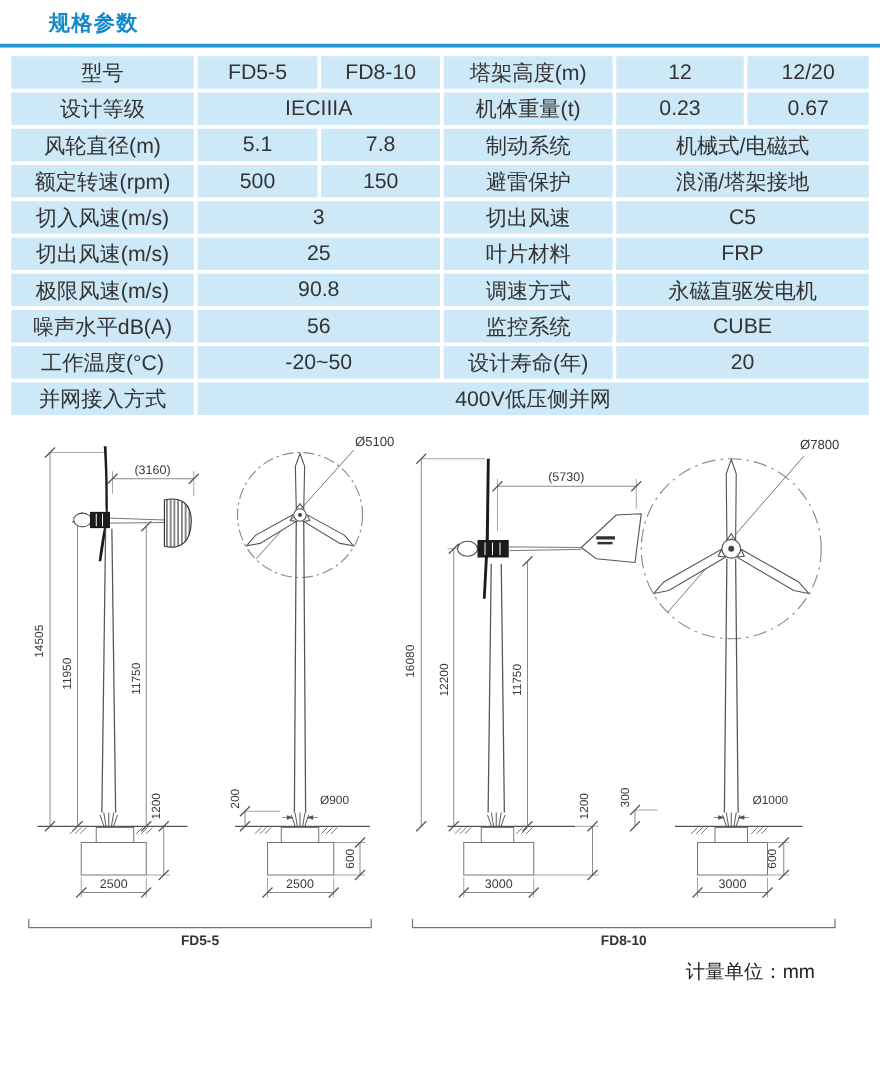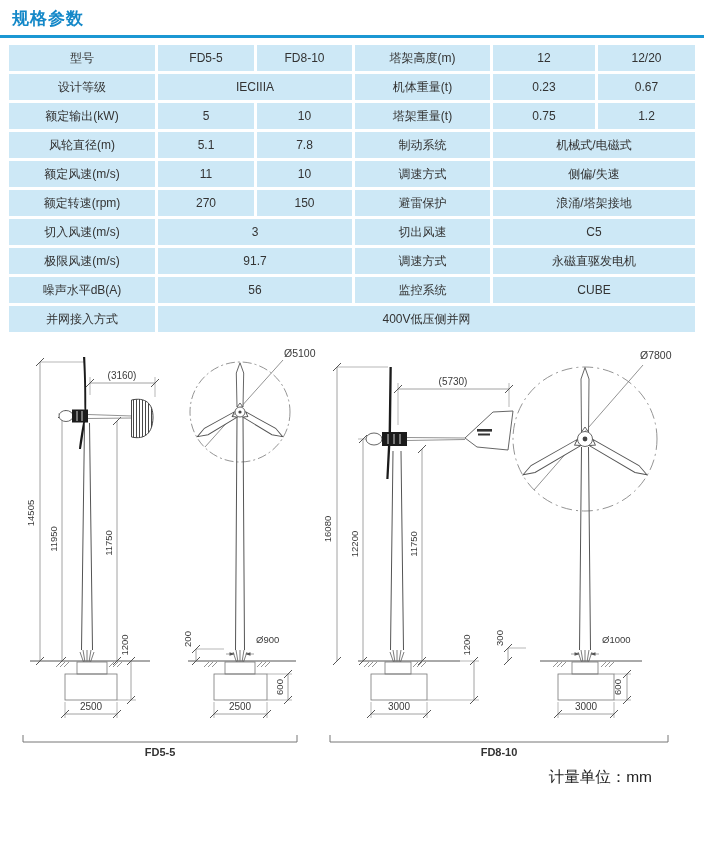--- a/index.html
+++ b/index.html
@@ -1,29 +1,29 @@
 <!DOCTYPE html>
 <html><head>
 <meta charset="utf-8">
 <style>
   html,body{margin:0;padding:0;}
   body{
     width:704px;height:852px;background:#ffffff;position:relative;overflow:hidden;
     font-family:"Liberation Sans","DejaVu Sans",sans-serif;
   }
   .header{padding:7px 0 0 12px;}
-  .title{color:#1488c8;font-size:17px;font-weight:bold;letter-spacing:1px;}
+  .title{color:#1488c8;font-size:17px;font-weight:bold;letter-spacing:1px;margin-left:27px;}
   .rule{height:3px;background:#1b97d3;margin-top:5px;}
   table.spec{
     border-collapse:separate;border-spacing:3px;table-layout:fixed;
     width:692px;margin:4px auto 0 auto;
   }
   table.spec td{
     background:#cde8f6;color:#333;text-align:center;vertical-align:middle;
-    font-size:12px;height:26px;padding:0 2px;white-space:nowrap;overflow:hidden;
+    font-size:17px;height:26px;padding:0 2px;white-space:nowrap;overflow:hidden;
   }
   svg.drawings{display:block;margin-top:2px;}
   .dim{stroke:#8a8a8a;stroke-width:0.8;fill:none;}
   .ext{stroke:#9a9a9a;stroke-width:0.7;fill:none;}
   .draw{stroke:#555;stroke-width:1;fill:none;}
   .drawthin{stroke:#777;stroke-width:0.8;fill:none;}
   .dark{fill:#1b1b1b;stroke:none;}
   .whitefill{fill:#ffffff;stroke:#555;stroke-width:0.9;}
   .dimtxt{fill:#3a3a3a;font-size:9.5px;}
   .dimtxt2{fill:#3a3a3a;font-size:10px;}
@@ -59,65 +59,62 @@
         <td>12/20</td>
       </tr>
       <tr>
         <td>设计等级</td>
         <td colspan="2">IECIIIA</td>
         <td>机体重量(t)</td>
         <td>0.23</td>
         <td>0.67</td>
       </tr>
       <tr>
-        <td>额定输出(kW)</td>
-        <td>5</td>
-        <td>10</td>
-        <td>塔架重量(t)</td>
-        <td>0.75</td>
-        <td>1.2</td>
-      </tr>
-      <tr>
         <td>风轮直径(m)</td>
         <td>5.1</td>
         <td>7.8</td>
         <td>制动系统</td>
         <td colspan="2">机械式/电磁式</td>
       </tr>
       <tr>
-        <td>额定风速(m/s)</td>
-        <td>11</td>
-        <td>10</td>
-        <td>调速方式</td>
-        <td colspan="2">侧偏/失速</td>
-      </tr>
-      <tr>
         <td>额定转速(rpm)</td>
-        <td>270</td>
+        <td>500</td>
         <td>150</td>
         <td>避雷保护</td>
         <td colspan="2">浪涌/塔架接地</td>
       </tr>
       <tr>
         <td>切入风速(m/s)</td>
         <td colspan="2">3</td>
         <td>切出风速</td>
         <td colspan="2">C5</td>
       </tr>
       <tr>
+        <td>切出风速(m/s)</td>
+        <td colspan="2">25</td>
+        <td>叶片材料</td>
+        <td colspan="2">FRP</td>
+      </tr>
+      <tr>
         <td>极限风速(m/s)</td>
-        <td colspan="2">91.7</td>
+        <td colspan="2">90.8</td>
         <td>调速方式</td>
         <td colspan="2">永磁直驱发电机</td>
       </tr>
       <tr>
         <td>噪声水平dB(A)</td>
         <td colspan="2">56</td>
         <td>监控系统</td>
         <td colspan="2">CUBE</td>
+      </tr>
+      <tr>
+        <td>工作温度(°C)</td>
+        <td colspan="2">-20~50</td>
+        <td>设计寿命(年)</td>
+        <td colspan="2">20</td>
       </tr>
       <tr>
         <td>并网接入方式</td>
         <td colspan="5">400V低压侧并网</td>
       </tr>
     </tbody>
 </table>
 
 <svg class="drawings" width="704" height="458" viewBox="0 0 704 458">
   <defs>

